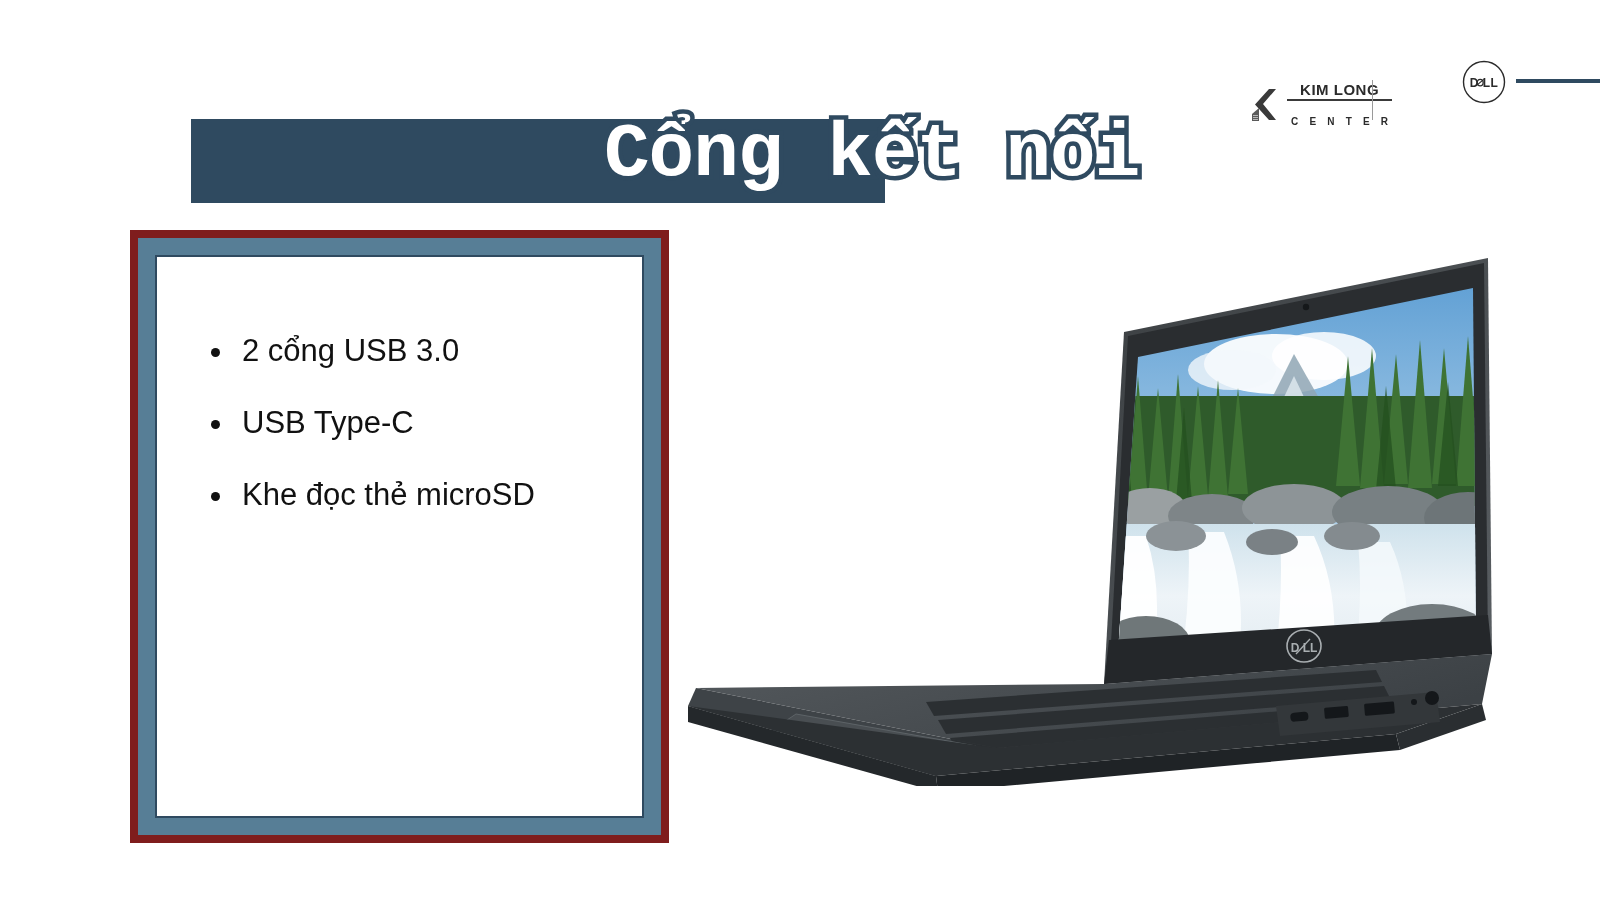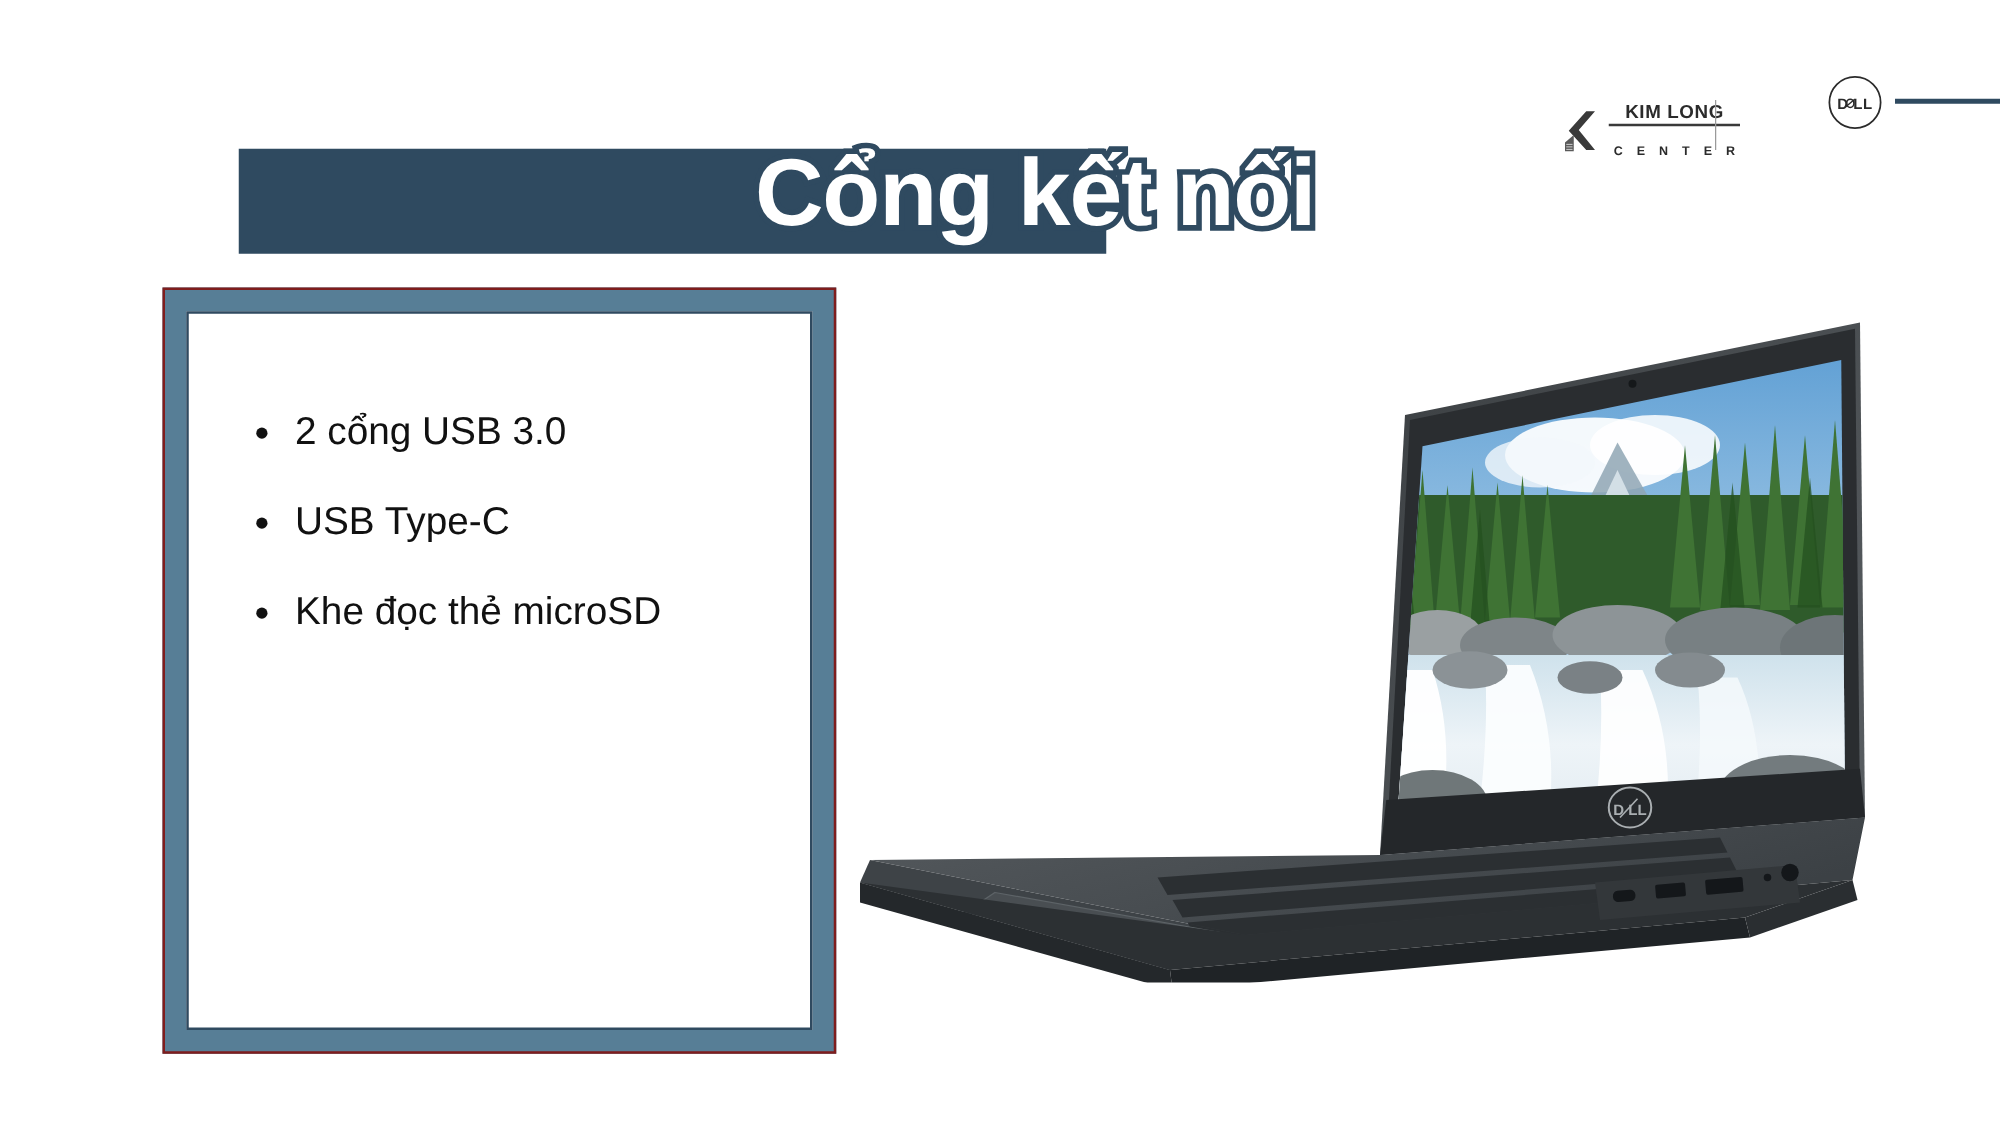--- a/index.html
+++ b/index.html
@@ -101,38 +101,38 @@
     background: #2f4a60;
   }
   #title-text {
     position: absolute;
     left: 604px;
     top: 107px;
     width: 900px;
     font-size: 76px;
     font-weight: bold;
     color: #ffffff;
-    font-family: Liberation Sans, sans-serif;
+    font-family: Liberation Mono, monospace;
     white-space: nowrap;
     letter-spacing: -1px;
     line-height: 96px;
     -webkit-text-stroke: 9px #2f4a60;
     paint-order: stroke fill;
   }
 
   
   #spec-box {
     position: absolute;
     left: 130px;
     top: 230px;
     width: 539px;
     height: 613px;
     box-sizing: border-box;
     background: #577e96;
-    border: 2px solid #7f1d1d;
+    border: 8px solid #7f1d1d;
     padding: 17px;
   }
   #spec-inner {
     width: 100%;
     height: 100%;
     box-sizing: border-box;
     background: #ffffff;
     border: 2px solid #2f4a60;
     padding: 58px 24px 0 24px;
   }

